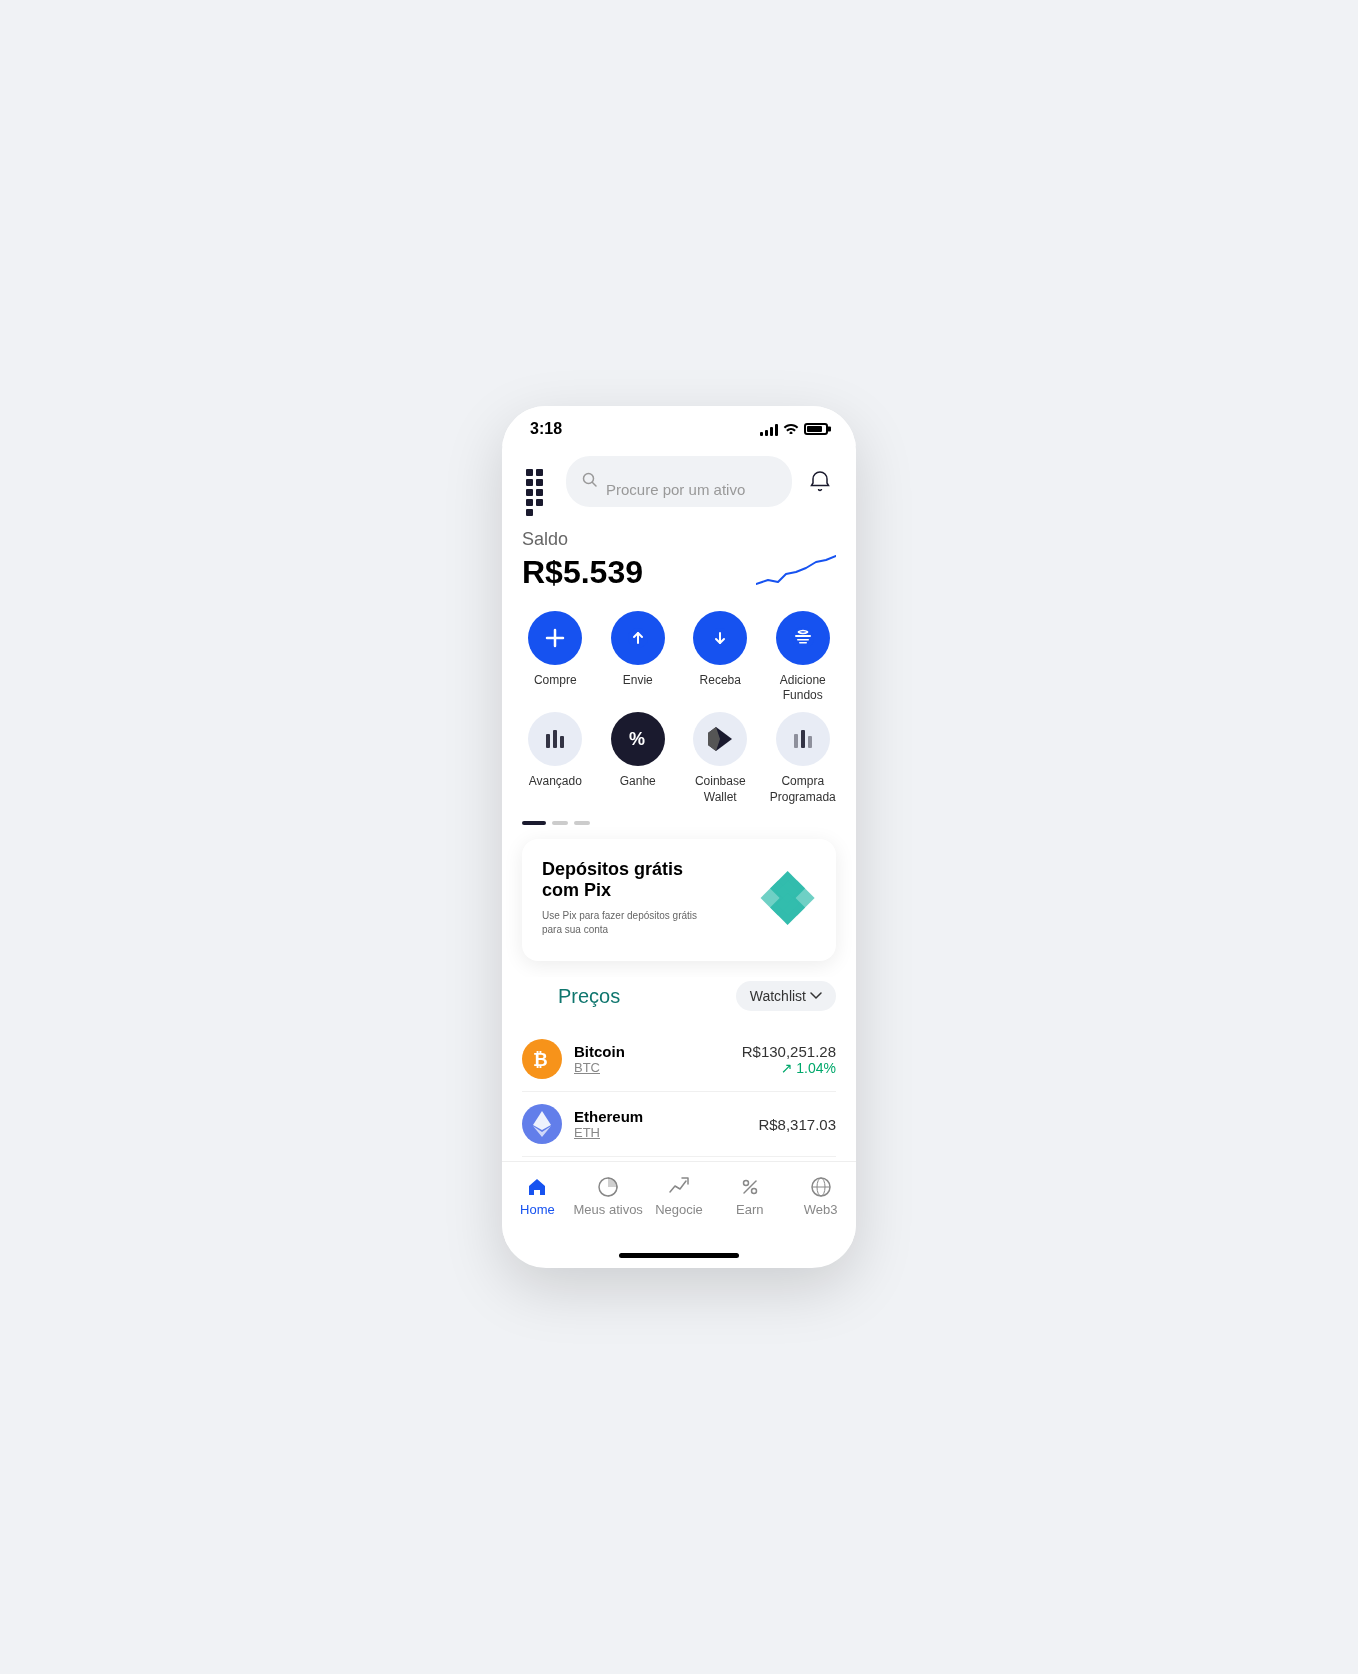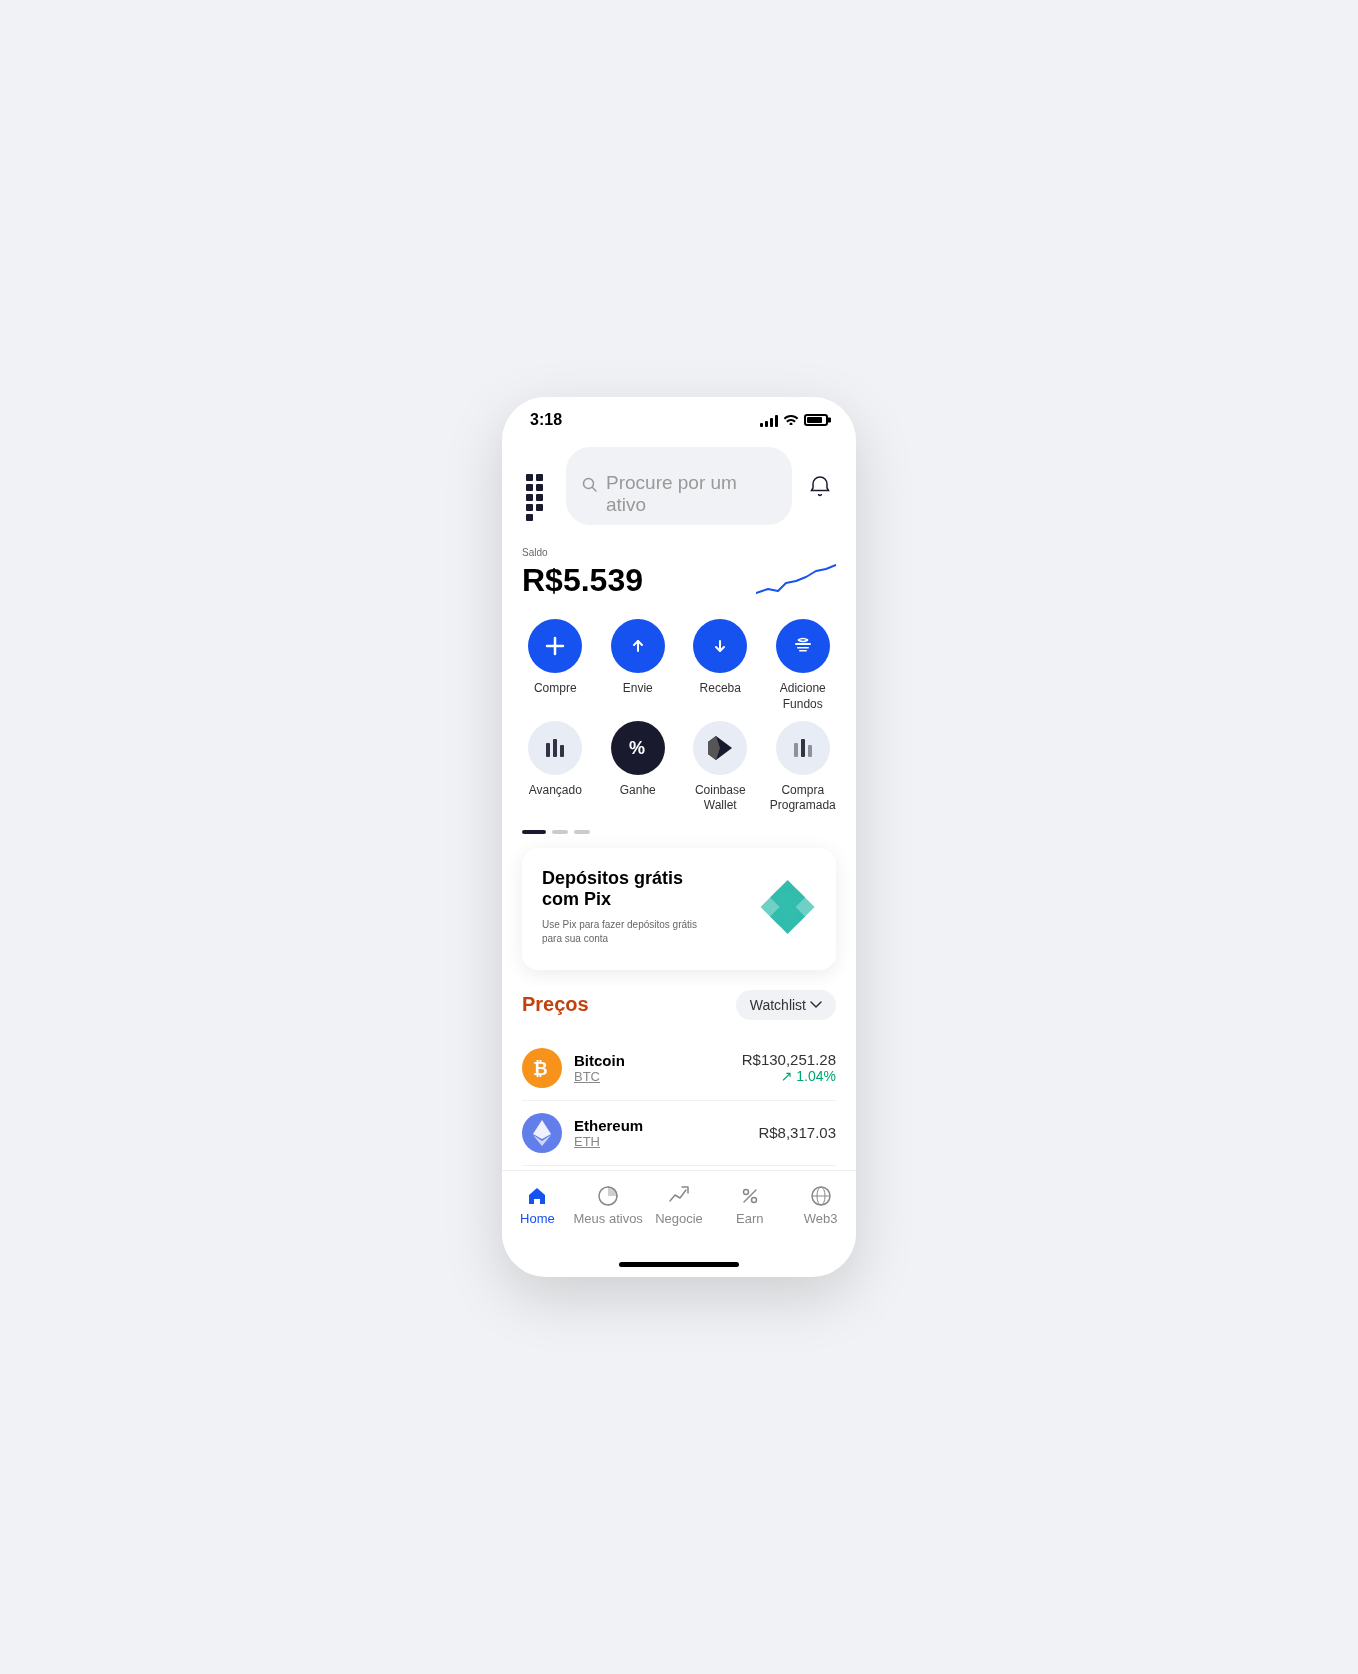--- a/index.html
+++ b/index.html
@@ -113,40 +113,40 @@
       border-radius: 24px;
       padding: 9px 16px;
       gap: 8px;
     }
     .search-icon-svg {
       color: #888;
       font-size: 15px;
     }
     .search-placeholder {
       color: #999;
-      font-size: 19px;
+      font-size: 15px;
       margin-top: 16px;
     }
     .bell-icon {
       width: 32px;
       height: 32px;
       display: flex;
       align-items: center;
       justify-content: center;
       font-size: 20px;
       color: #1a1a2e;
       cursor: pointer;
     }
 
     
     .balance-section {
       padding: 8px 20px 16px;
     }
     .balance-label {
-      font-size: 10px;
+      font-size: 18px;
       color: #666;
       font-weight: 500;
       margin-bottom: 4px;
     }
     .balance-row {
       display: flex;
       align-items: center;
       justify-content: space-between;
     }
     .balance-amount {
@@ -253,22 +253,23 @@
       background: #fff;
     }
     .prices-header {
       display: flex;
       justify-content: space-between;
       align-items: center;
       margin-bottom: 16px;
     }
     .prices-title {
       font-size: 20px;
-      font-weight: 700;
-      color: #c2410c;
+      font-weight: 400;
+      color: #0f766e;
+      margin-left: 36px;
     }
     .watchlist-btn {
       background: #f0f2f5;
       border: none;
       border-radius: 20px;
       padding: 7px 14px;
       font-size: 14px;
       color: #333;
       cursor: pointer;
       display: flex;

